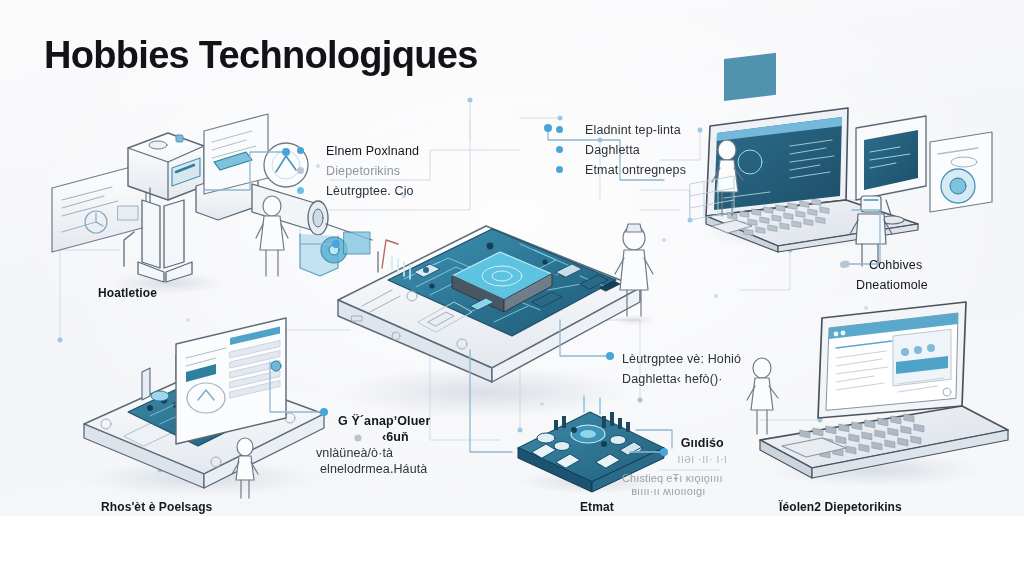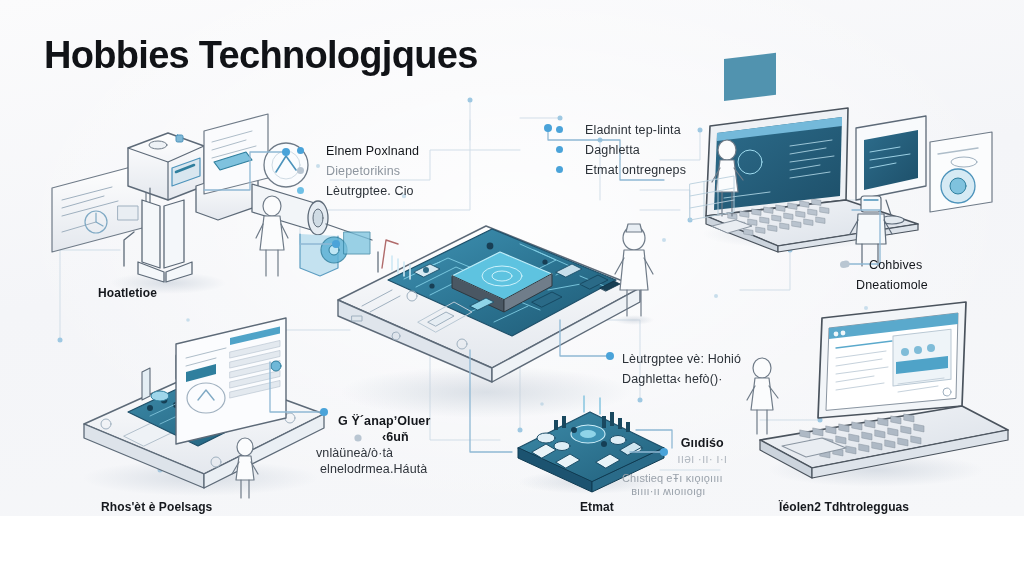--- a/index.html
+++ b/index.html
@@ -672,15 +672,15 @@
   <div style="position:absolute; left:652px; top:436px;text-align:center;">
     <div class="note b" style="position:relative;">Gııdiśo</div>
     <div class="note tiny" style="position:relative; top:2px;">ııǝı ·ıı· ı·ı</div>
     <div class="note faint" style="position:relative; left:-30px; top:8px;">Chıstieq eŦı ĸıǫıǫıııı</div>
     <div class="note faint" style="position:relative; left:-34px; top:9px;">ʙıııı·ıı ʍıoııoıɡı</div>
   </div>
 
   <div class="cap" style="left:98px; top:286px;">Hoatletioe</div>
   <div class="cap" style="left:101px; top:500px;">Rhos'èt è Poelsags</div>
   <div class="cap" style="left:580px; top:500px;">Etmat</div>
-  <div class="cap" style="left:779px; top:500px;">Ïéolen2 Tdhtrolegguas</div>
+  <div class="cap" style="left:779px; top:500px;">Ïéolen2 Diepetorikins</div>
 
 </div>
 
 </body></html>

